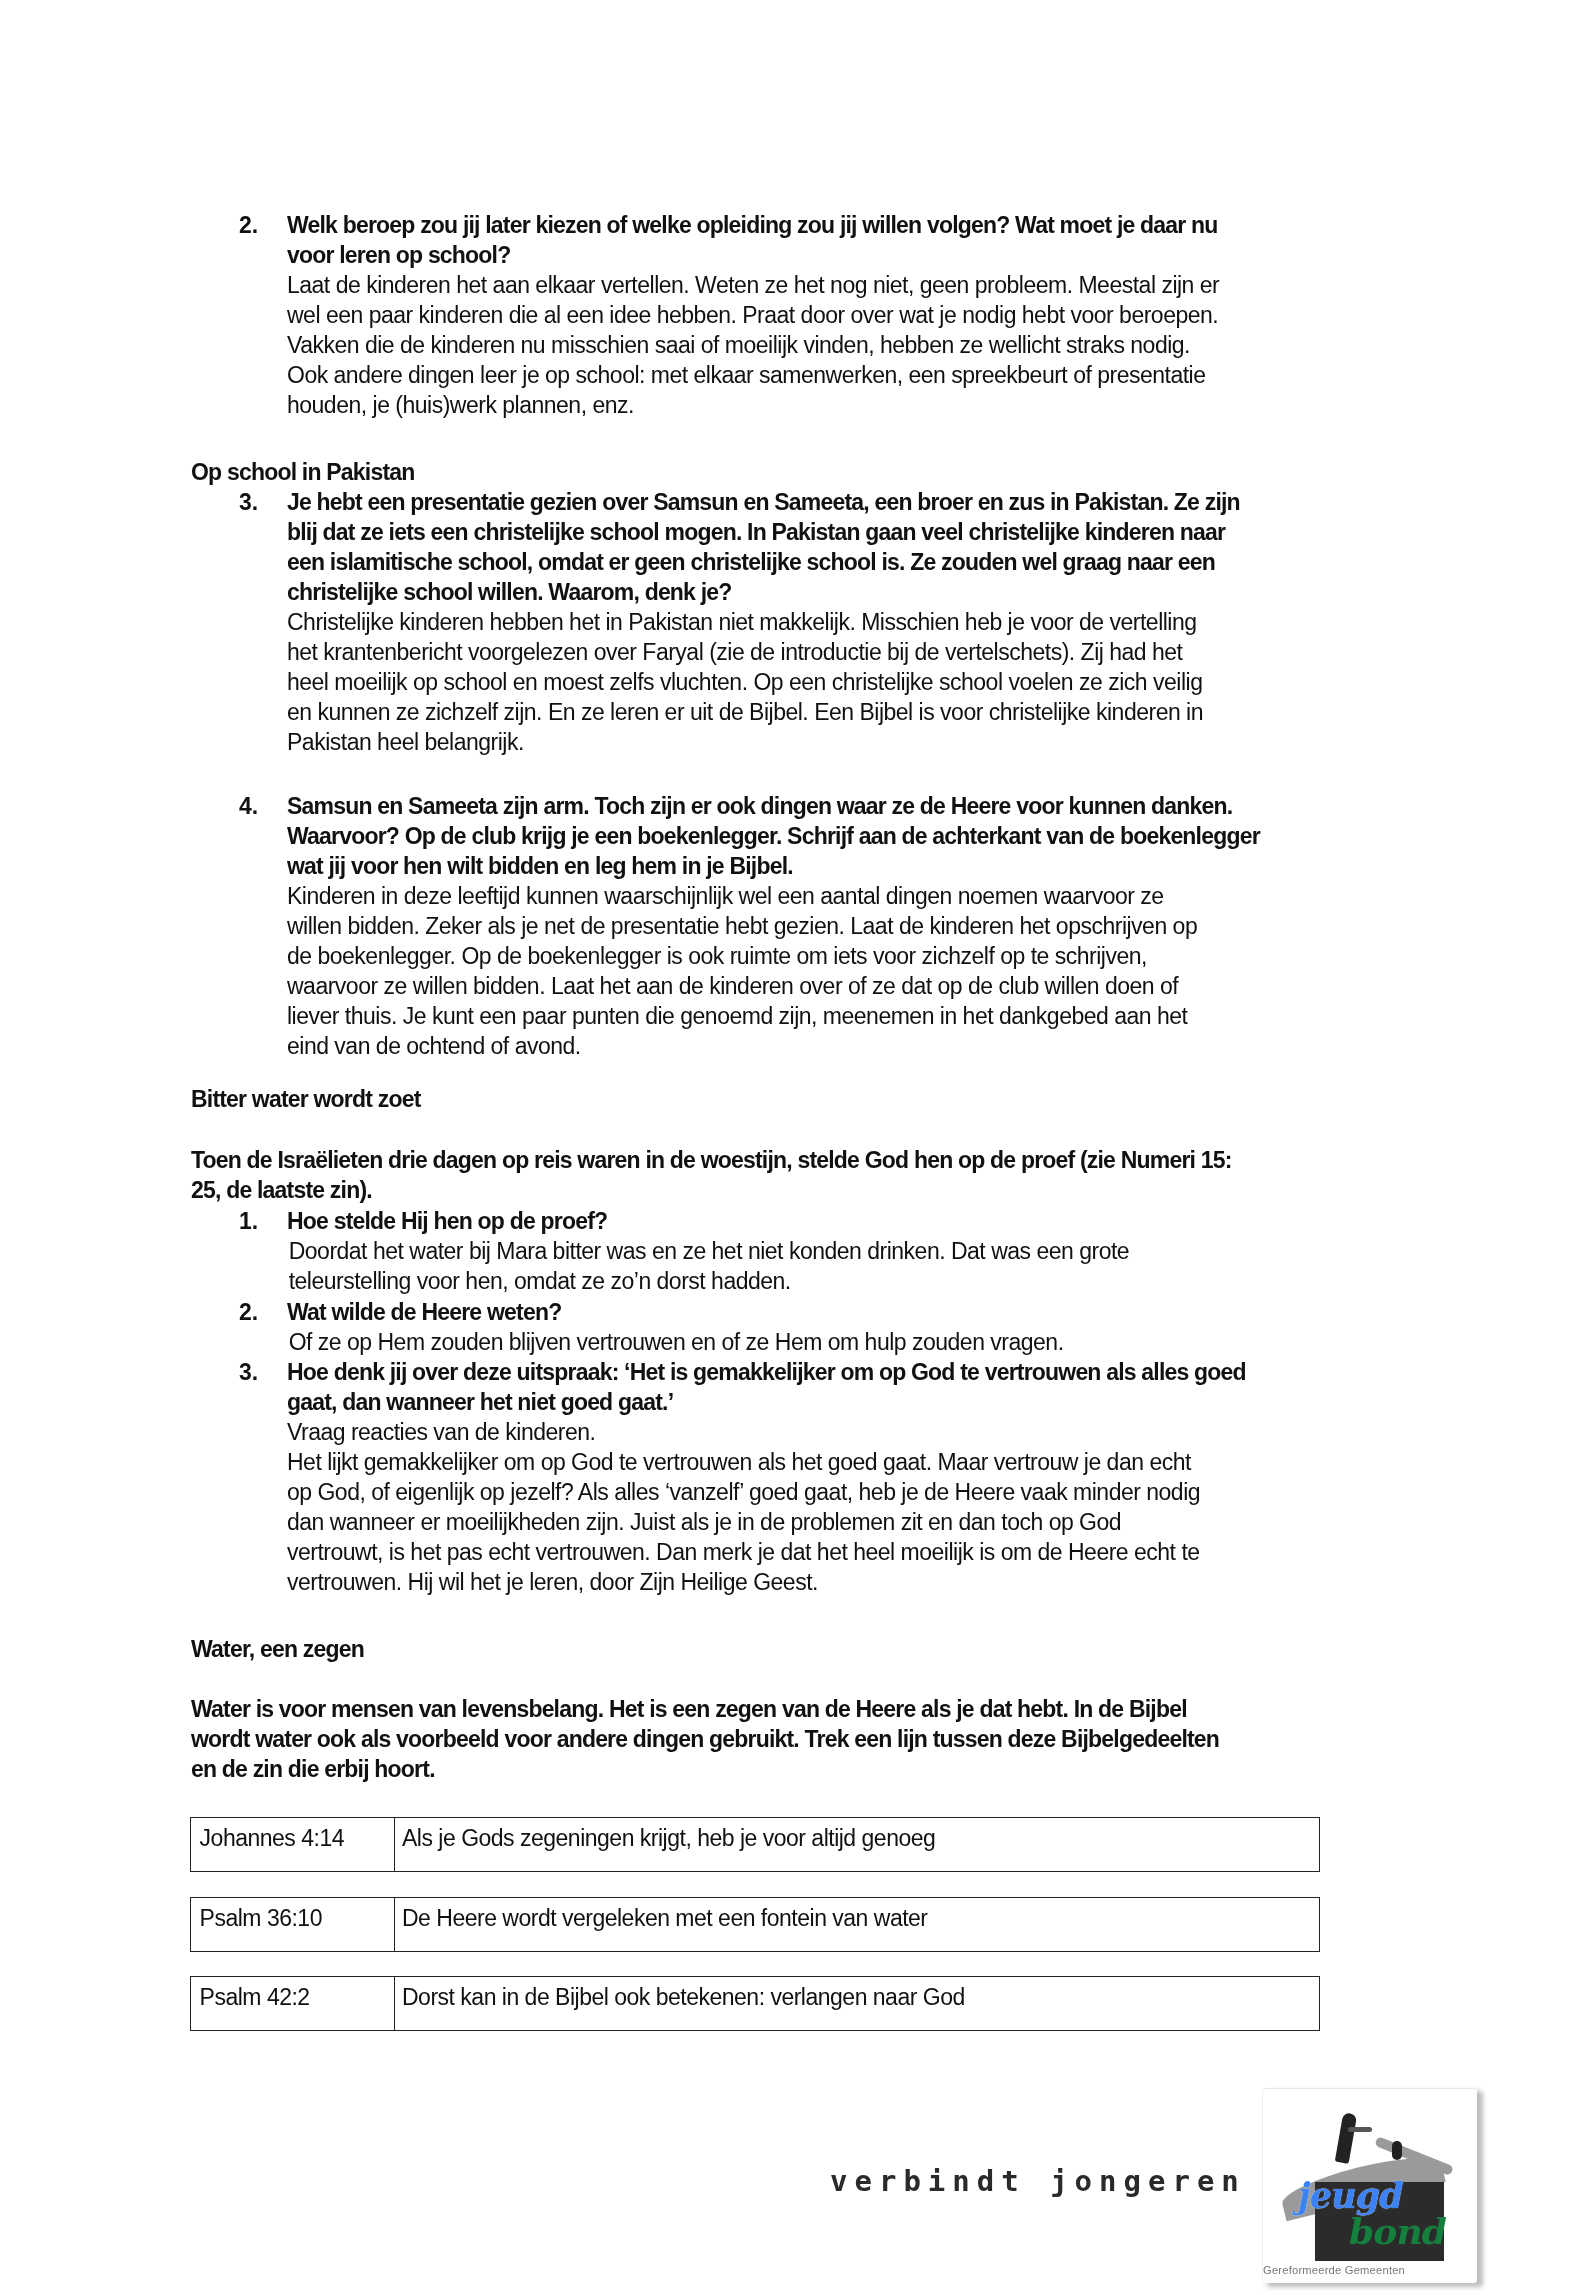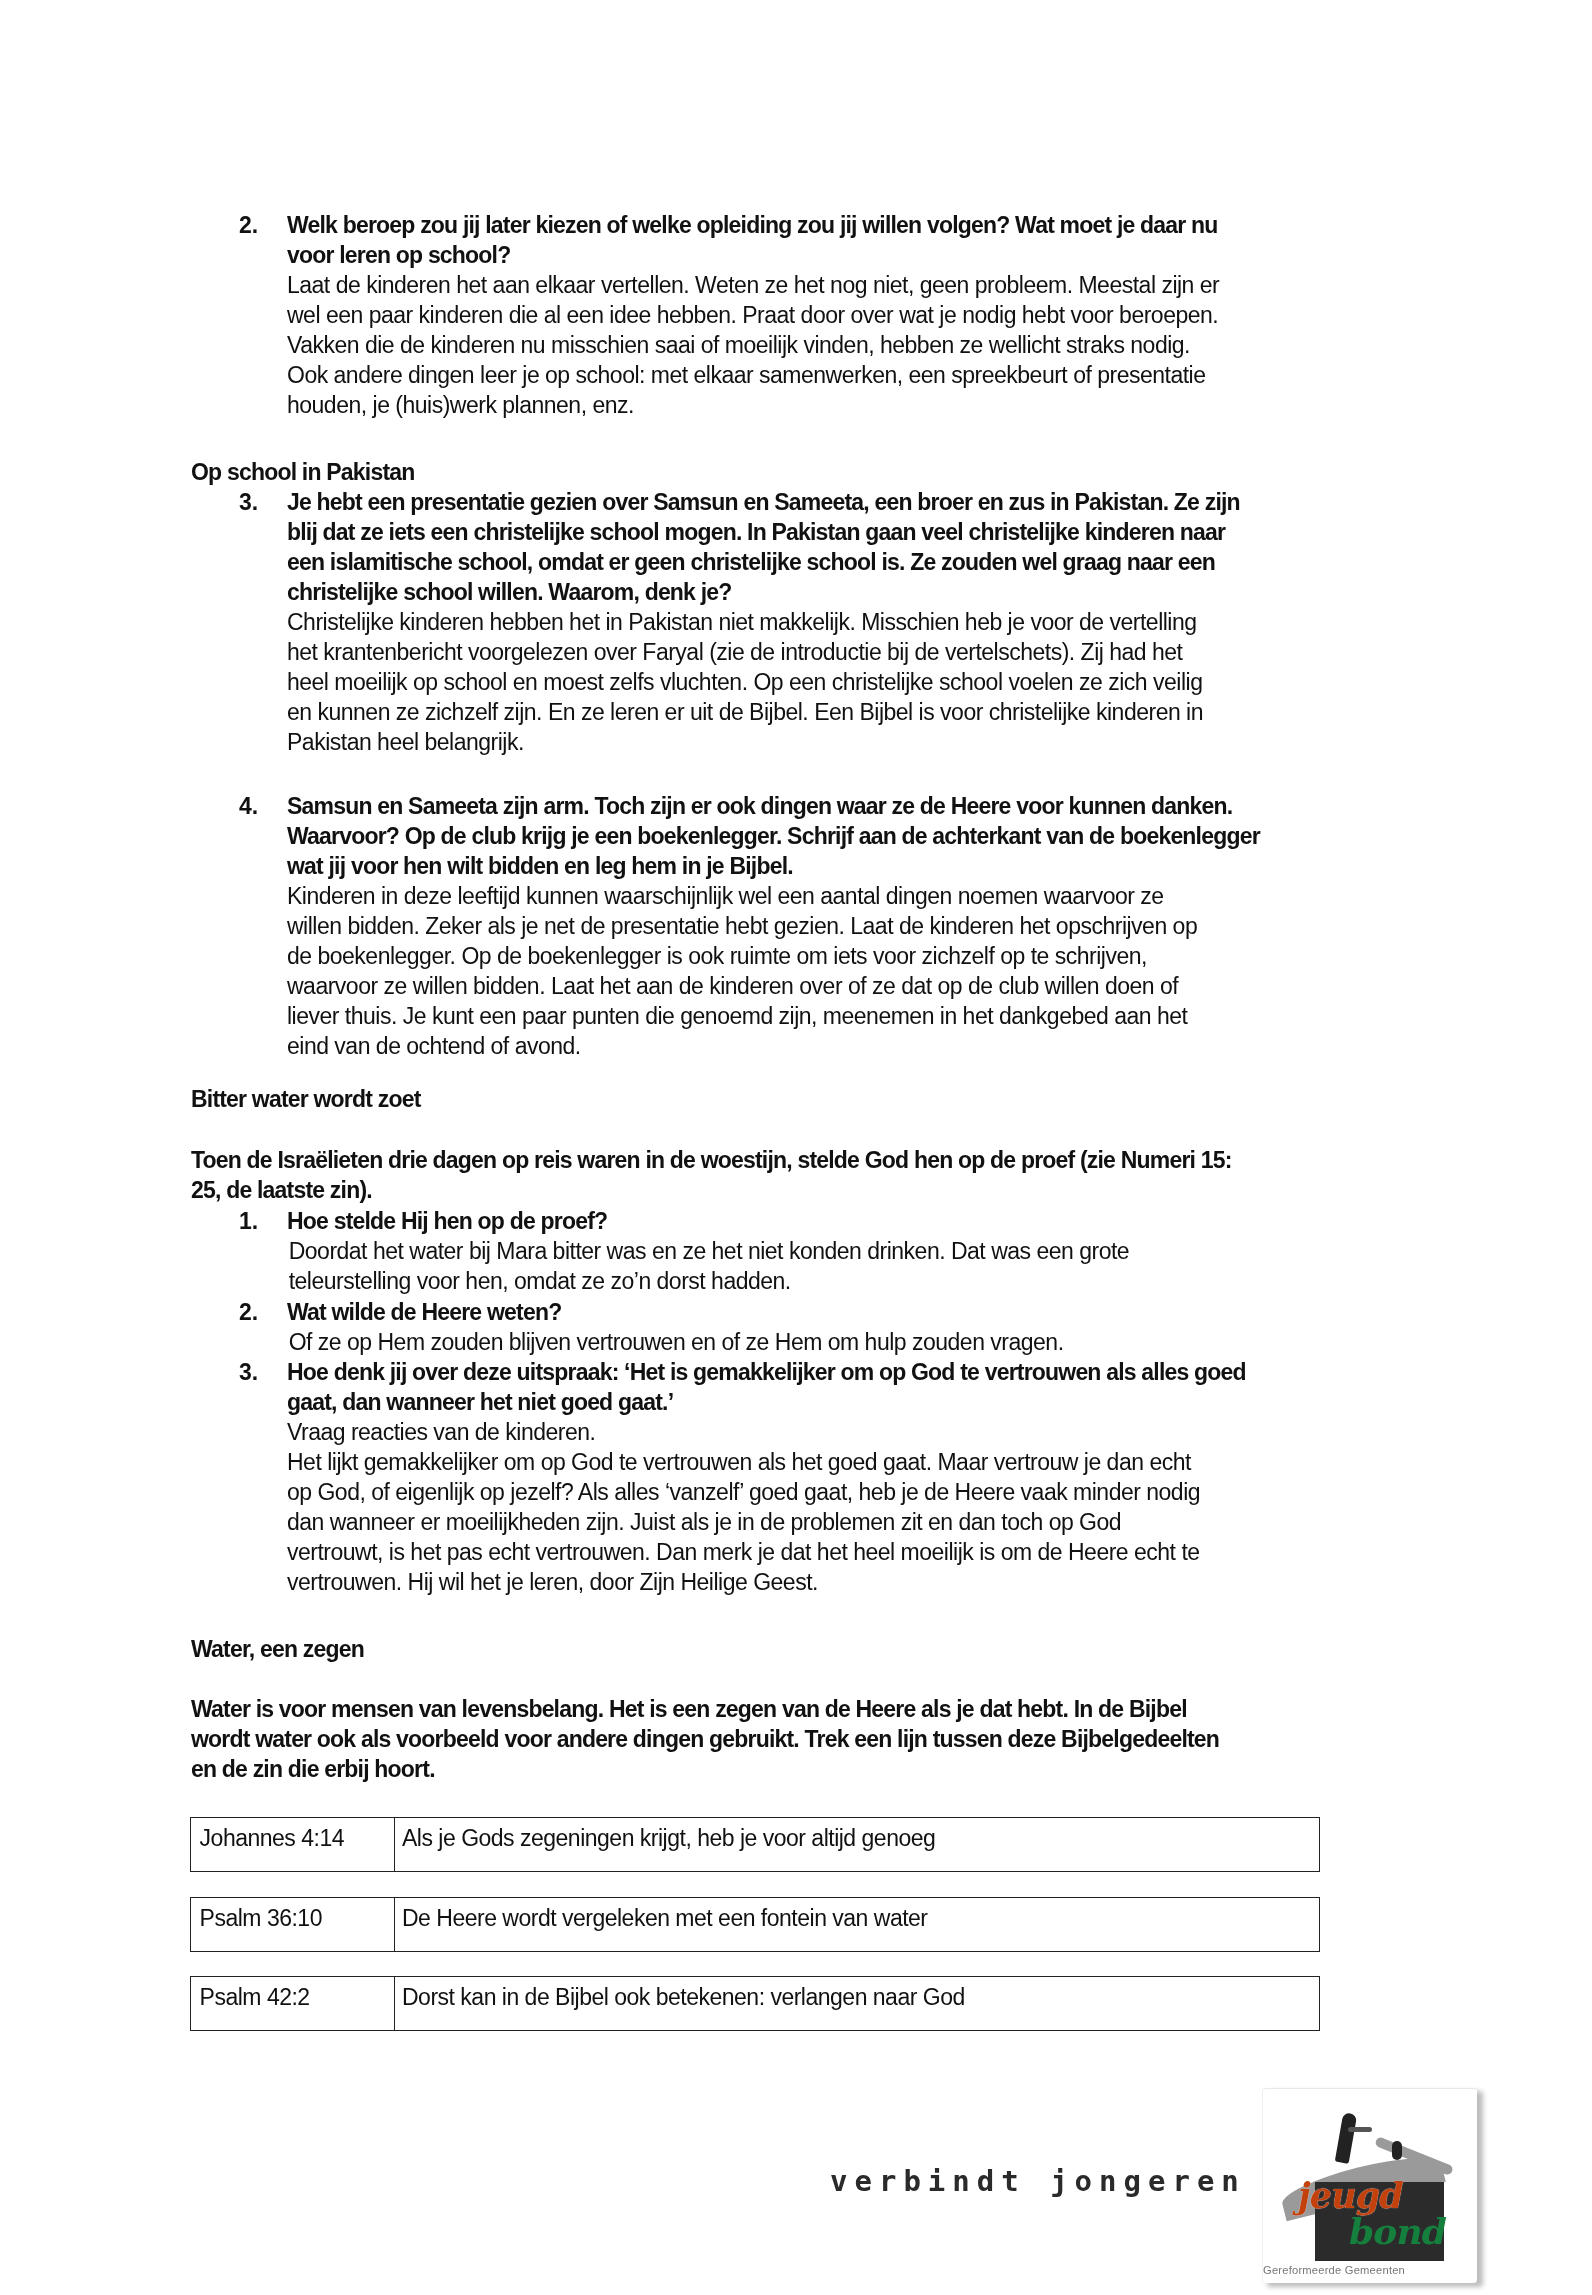--- a/index.html
+++ b/index.html
@@ -26,21 +26,21 @@
     font-size: 29px; font-weight: bold; letter-spacing: 7px; color: #2a2a2a; white-space: nowrap;
   }
   .logo-card {
     position: absolute; left: 1262px; top: 2088px; width: 214px; height: 194px;
     background: #ffffff; border-top: 0.9px solid #e8e8e8; border-left: 0.9px solid #f0f0f0;
     box-shadow: 5.2px 3.5px 5.2px #bdbdbd; border-radius: 3.5px;
   }
   .logo-band { position: absolute; left: 17.3px; top: 78px; width: 164px; height: 35px; background: #9a9a9a; transform: rotate(-14deg); border-radius: 50% 50% 0 0; }
   .logo-band2 { position: absolute; left: 110px; top: 62px; width: 82px; height: 10.4px; background: #9a9a9a; transform: rotate(22deg); border-radius: 5.2px; }
   .logo-box { position: absolute; left: 52px; top: 93px; width: 129px; height: 79px; background: #2b2b2b; }
-  .logo-word1 { position: absolute; left: 35px; top: 86px; font-family: "DejaVu Serif", serif; font-style: italic; font-weight: bold; font-size: 35px; color: #c2410c; letter-spacing: -0.9px; text-shadow: 0 0 0.9px #fff; }
+  .logo-word1 { position: absolute; left: 35px; top: 86px; font-family: "DejaVu Serif", serif; font-style: italic; font-weight: bold; font-size: 35px; color: #3b82f6; letter-spacing: -0.9px; text-shadow: 0 0 0.9px #fff; }
   .logo-word2 { position: absolute; left: 86px; top: 121px; font-family: "DejaVu Serif", serif; font-style: italic; font-weight: bold; font-size: 36px; color: #15803d; letter-spacing: -0.9px; }
   .logo-fig1 { position: absolute; left: 76px; top: 24px; width: 14px; height: 50px; background: #222; border-radius: 7px 7px 2.6px 2.6px; transform: rotate(10deg); }
   .logo-fig1-arm { position: absolute; left: 85px; top: 38px; width: 24px; height: 5.2px; background: #555; border-radius: 2.6px; }
   .logo-fig2 { position: absolute; left: 129px; top: 52px; width: 10.4px; height: 19px; background: #222; border-radius: 5.2px; }
   .logo-sub { position: absolute; left: 0; right: 0; top: 175px; font-size: 11.2px; color: #777; letter-spacing: 0.2px; }
 </style>
 </head>
 <body>
 
 <div class="page">

